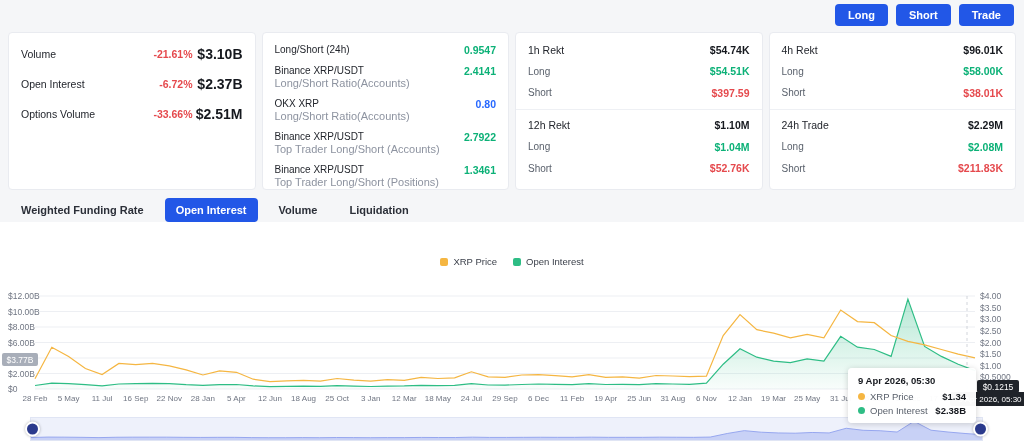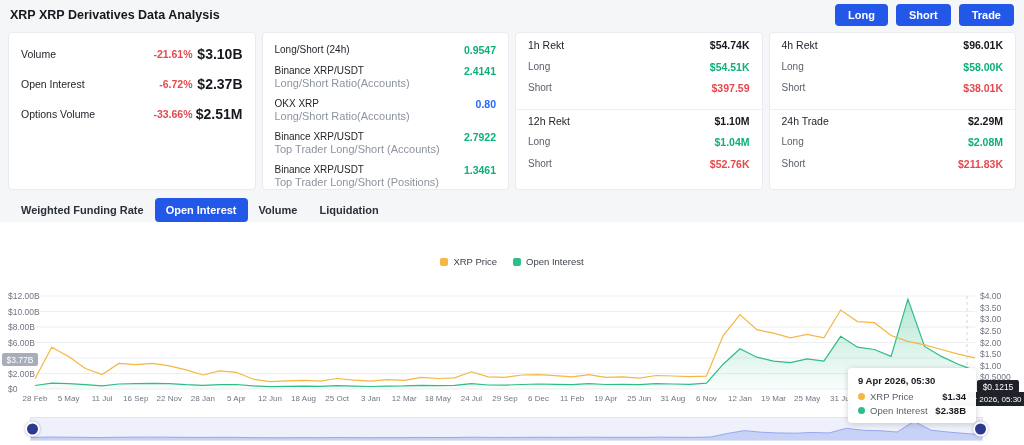--- a/index.html
+++ b/index.html
@@ -13,29 +13,29 @@
   .card{flex:1;background:#fff;border:1px solid #e9ebf0;border-radius:4px;padding:6px 0;overflow:hidden;box-sizing:border-box}
   .srow{display:flex;align-items:center;height:30px;padding:0 12px}
   .slbl{flex:1;font-size:10.5px;color:#23262d}
   .schg{width:70px;text-align:right;font-size:10.5px;font-weight:bold}
   .schg.down{color:#e5494d}.schg.up{color:#0cb177}
   .sval{width:50px;text-align:right;font-size:14px;font-weight:bold;color:#15181e}
   .rrow{display:flex;align-items:flex-start;padding:4.5px 12px}
   .rmain{font-size:10px;color:#23262d}
   .rsub{font-size:11px;color:#8d93a0;margin-top:1px}
   .rval{margin-left:auto;font-size:10.5px;font-weight:bold}
-  .krow{display:flex;align-items:flex-start;height:21.5px;padding:0 12px}
+  .krow{display:flex;align-items:center;height:21.5px;padding:0 12px}
   .klbl{font-size:10px;color:#5a616c}
   .klbl.dark{color:#23262d;font-size:10.5px}
   .kval{margin-left:auto;font-size:10.5px;font-weight:bold}
   .kval.total{color:#15181e}
   .kval.green{color:#0cb177}
   .kval.red{color:#e5494d}
   .divider{height:1px;background:#eef0f4;margin:5px 0}
-  .tabs{position:absolute;top:198px;left:10px;display:flex;align-items:center;}
+  .tabs{position:absolute;top:198px;left:10px;display:flex;align-items:center;gap:10px}
   .tab{background:transparent;border:none;font-family:"Liberation Sans",sans-serif;font-weight:bold;font-size:11px;color:#2b2f38;padding:6px 11px;cursor:pointer;border-radius:4px}
   .tab.active{background:#2257e7;color:#fff}
   .chart-panel{position:absolute;top:222px;left:0;right:0;bottom:0;background:#fff}
   .chart-title{position:absolute;top:230px;left:10px;margin:0;font-size:13.5px;font-weight:bold;color:#0c0f14}
   .legend{position:absolute;top:256px;left:0;right:0;display:flex;justify-content:center;gap:16px;align-items:center}
   .lg-item{display:flex;align-items:center;gap:5px;cursor:pointer}
   .lg-sw{width:8px;height:8px;border-radius:2px}
   .lg-lb{font-size:9.5px;color:#3c414b}
   #chart{position:absolute;top:268px;left:0}
   svg text{font-family:"Liberation Sans",sans-serif}
@@ -50,21 +50,20 @@
   .nav-handle{position:absolute;top:50%;width:11px;height:11px;border-radius:50%;background:#2b3a8c;border:2px solid #fff;box-shadow:0 0 3px rgba(0,0,0,.3);transform:translateY(-50%);z-index:3;cursor:ew-resize}
   .nav-handle.left{left:-6px}
   .nav-handle.right{right:-6px}
 </style>
 </head>
 <body>
 
 <div class="app">
 
   <header class="topbar">
-    <div class="page-title">XRP XRP Derivatives Data Analysis</div>
     <div class="actions" id="header-actions">
         <button class="hbtn">Long</button>
         <button class="hbtn">Short</button>
         <button class="hbtn">Trade</button>
       </div>
   </header>
 
   <section class="cards">
     <div class="card" id="card-stats">
         <div class="srow">

